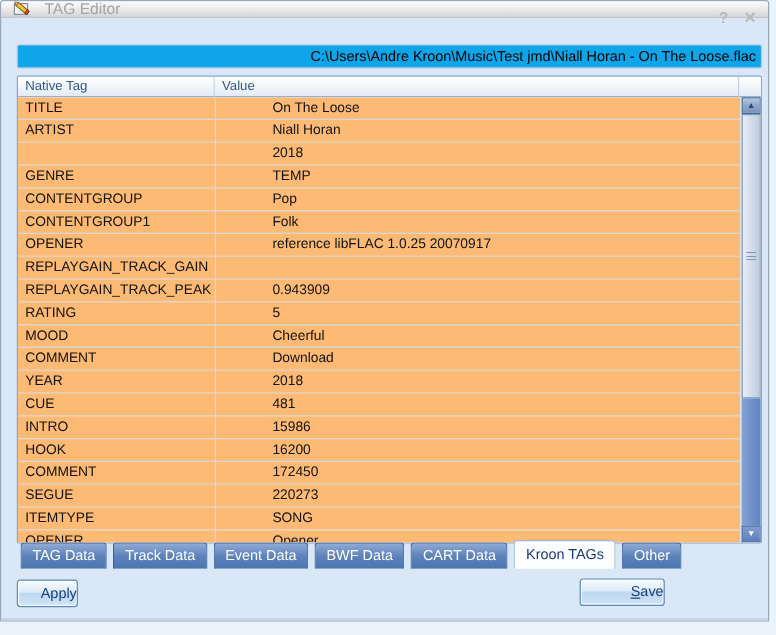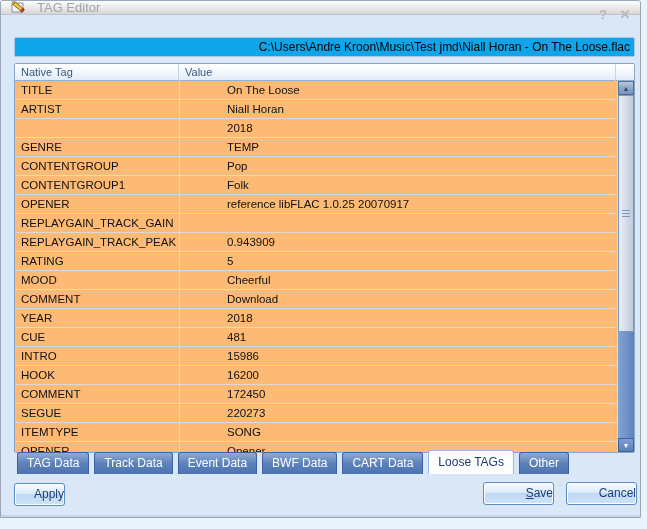--- a/index.html
+++ b/index.html
@@ -204,22 +204,21 @@
       <div class="sb-btn sb-down">▼</div>
     </div>
   </div>
 
   <div class="tabbar">
       <div class="tab">TAG Data</div>
       <div class="tab">Track Data</div>
       <div class="tab">Event Data</div>
       <div class="tab">BWF Data</div>
       <div class="tab">CART Data</div>
-      <div class="tab active">Loose TAGs</div>
+      <div class="tab active">Kroon TAGs</div>
       <div class="tab">Other</div>
     </div>
 
   <div class="btn btn-apply">Apply</div>
   <div class="btn btn-save"><u>S</u>ave</div>
-  <div class="btn btn-cancel">Cancel</div>
 
   <div class="window-bottom-line"></div>
 </div>
 
 </body></html>

